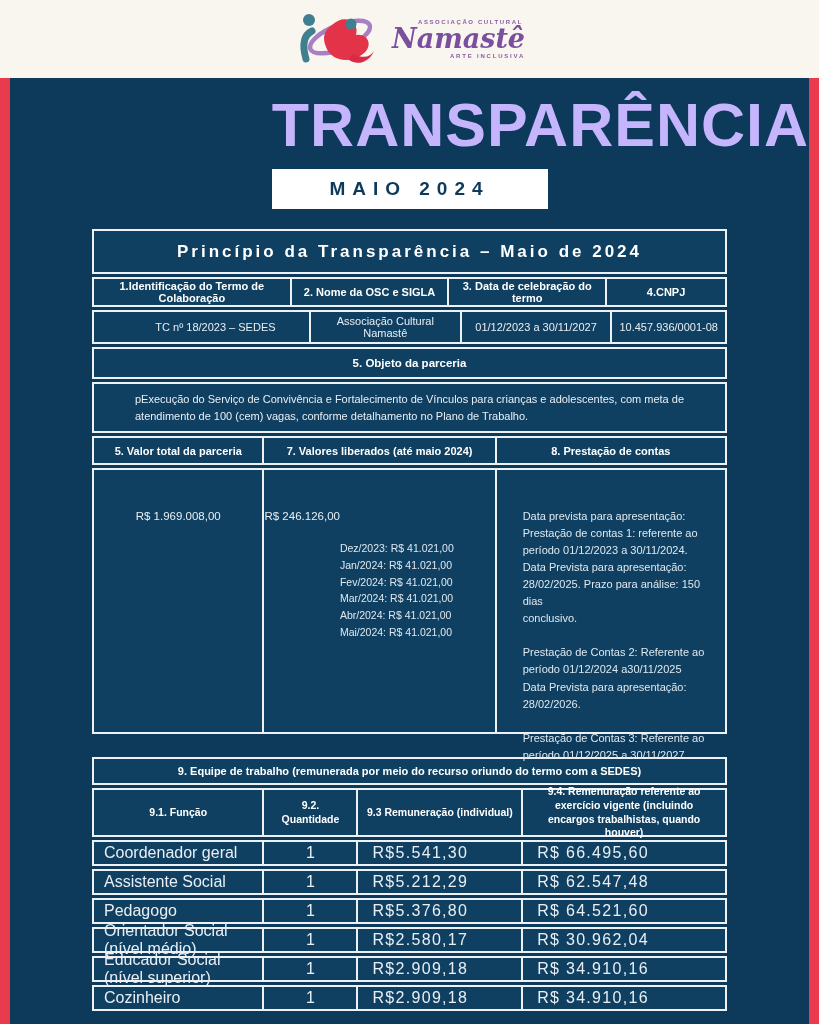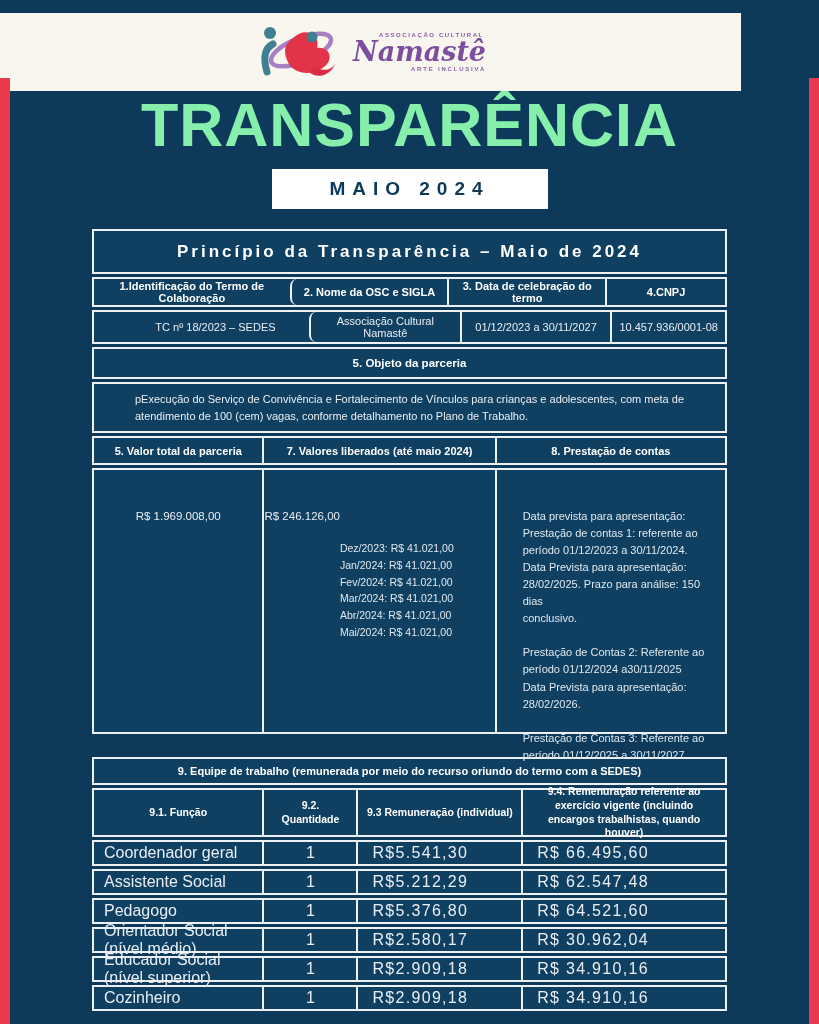--- a/index.html
+++ b/index.html
@@ -4,36 +4,36 @@
 <style>
   * { margin:0; padding:0; box-sizing:border-box; }
   html,body { background:#333; }
   .page {
     position:relative; width:819px; height:1024px; margin:0 auto;
     background:#0d3a5b; overflow:hidden;
     font-family:"Liberation Sans", sans-serif;
   }
   
   .topbar {
-    position:absolute; top:13px; left:0; width:741px; height:78px;
+    position:absolute; top:0; left:0; width:819px; height:78px;
     background:#f9f5ef; display:flex; align-items:center; justify-content:center;
   }
   .logo { display:flex; align-items:center; gap:6px; }
   .logo-mark { width:92px; height:64px; }
   .logo-text { display:flex; flex-direction:column; color:#7b4f9e; }
   .logo-assoc { font-size:6px; letter-spacing:1.6px; font-weight:bold; color:#8a5ca8; margin-left:26px; }
   .logo-name { font-family:"DejaVu Serif", serif; font-style:italic; font-weight:bold; font-size:27px; line-height:1.05; color:#7b4f9e; }
   .logo-tag { font-size:6px; letter-spacing:1.8px; font-weight:bold; color:#8a5ca8; align-self:flex-end; }
   
   .red-edge { position:absolute; top:78px; bottom:0; width:10px; background:#ea3a4d; z-index:5; }
   .red-edge.left { left:0; } .red-edge.right { right:0; }
   
   .main { position:absolute; top:78px; left:10px; right:10px; bottom:0; }
   .big-title {
-    margin-top:14px; text-align:center; color:#86efac;
+    margin-top:14px; text-align:right; color:#c4b5fd;
     font-size:61px; font-weight:800; letter-spacing:1px; line-height:1.1;
   }
   .subtitle-badge {
     width:276px; height:40px; background:#ffffff; margin:10px auto 0 auto;
     display:flex; align-items:center; justify-content:center;
   }
   .subtitle-badge span { color:#0d3a5b; font-size:19px; font-weight:800; letter-spacing:7px; }
   
   .sheet { width:635px; margin:0 auto; }
   .t1 { margin-top:20px; }
@@ -43,21 +43,21 @@
     margin-bottom:3px; color:#ffffff;
   }
   .cell { border-left:2px solid #eef1f4; display:flex; align-items:center; justify-content:center; text-align:center; }
   .cell:first-child { border-left:none; }
   .bold { font-weight:bold; }
   
   .t1-title { height:45px; align-items:center; justify-content:center; font-size:17px; font-weight:800; letter-spacing:3px; }
   .t1-head { height:30px; font-size:11px; }
   .t1-head .cell, .t1-vals .cell { padding:2px 4px; }
   .t1-vals { height:34px; font-size:11px; color:#e9eef4;padding-left:28px; }
-  .w1 { width:31%; } .w2 { width:25%;border-radius:7px; } .w3 { width:25%; } .w4 { width:19%; }
+  .w1 { width:31%; } .w2 { width:25%; } .w3 { width:25%; } .w4 { width:19%; }
   .sec5-title { height:32px; align-items:center; justify-content:center; font-size:11.5px; font-weight:bold; }
   .sec5-text { min-height:42px; font-size:11px; color:#e9eef4; align-items:center; justify-content:center; padding:7px 24px; }
   .sec5-text .txt { white-space:pre-line; text-align:left; line-height:1.5; }
   .t678-head { height:29px; font-size:11px; }
   .c1 { width:26.7%; } .c2 { width:36.8%; } .c3 { width:36.5%; }
   .t678-body { height:266px; }
   .t678-body .cell { align-items:flex-start; }
   .val-total { padding-top:40px; font-size:11.5px; color:#e9eef4; }
   .val-released { flex-direction:row; justify-content:flex-start; padding-top:40px; font-size:11.5px; color:#e9eef4; }
   .monthly { margin-top:30px; font-size:10.5px; line-height:1.6; text-align:left; color:#dfe8ef; }

